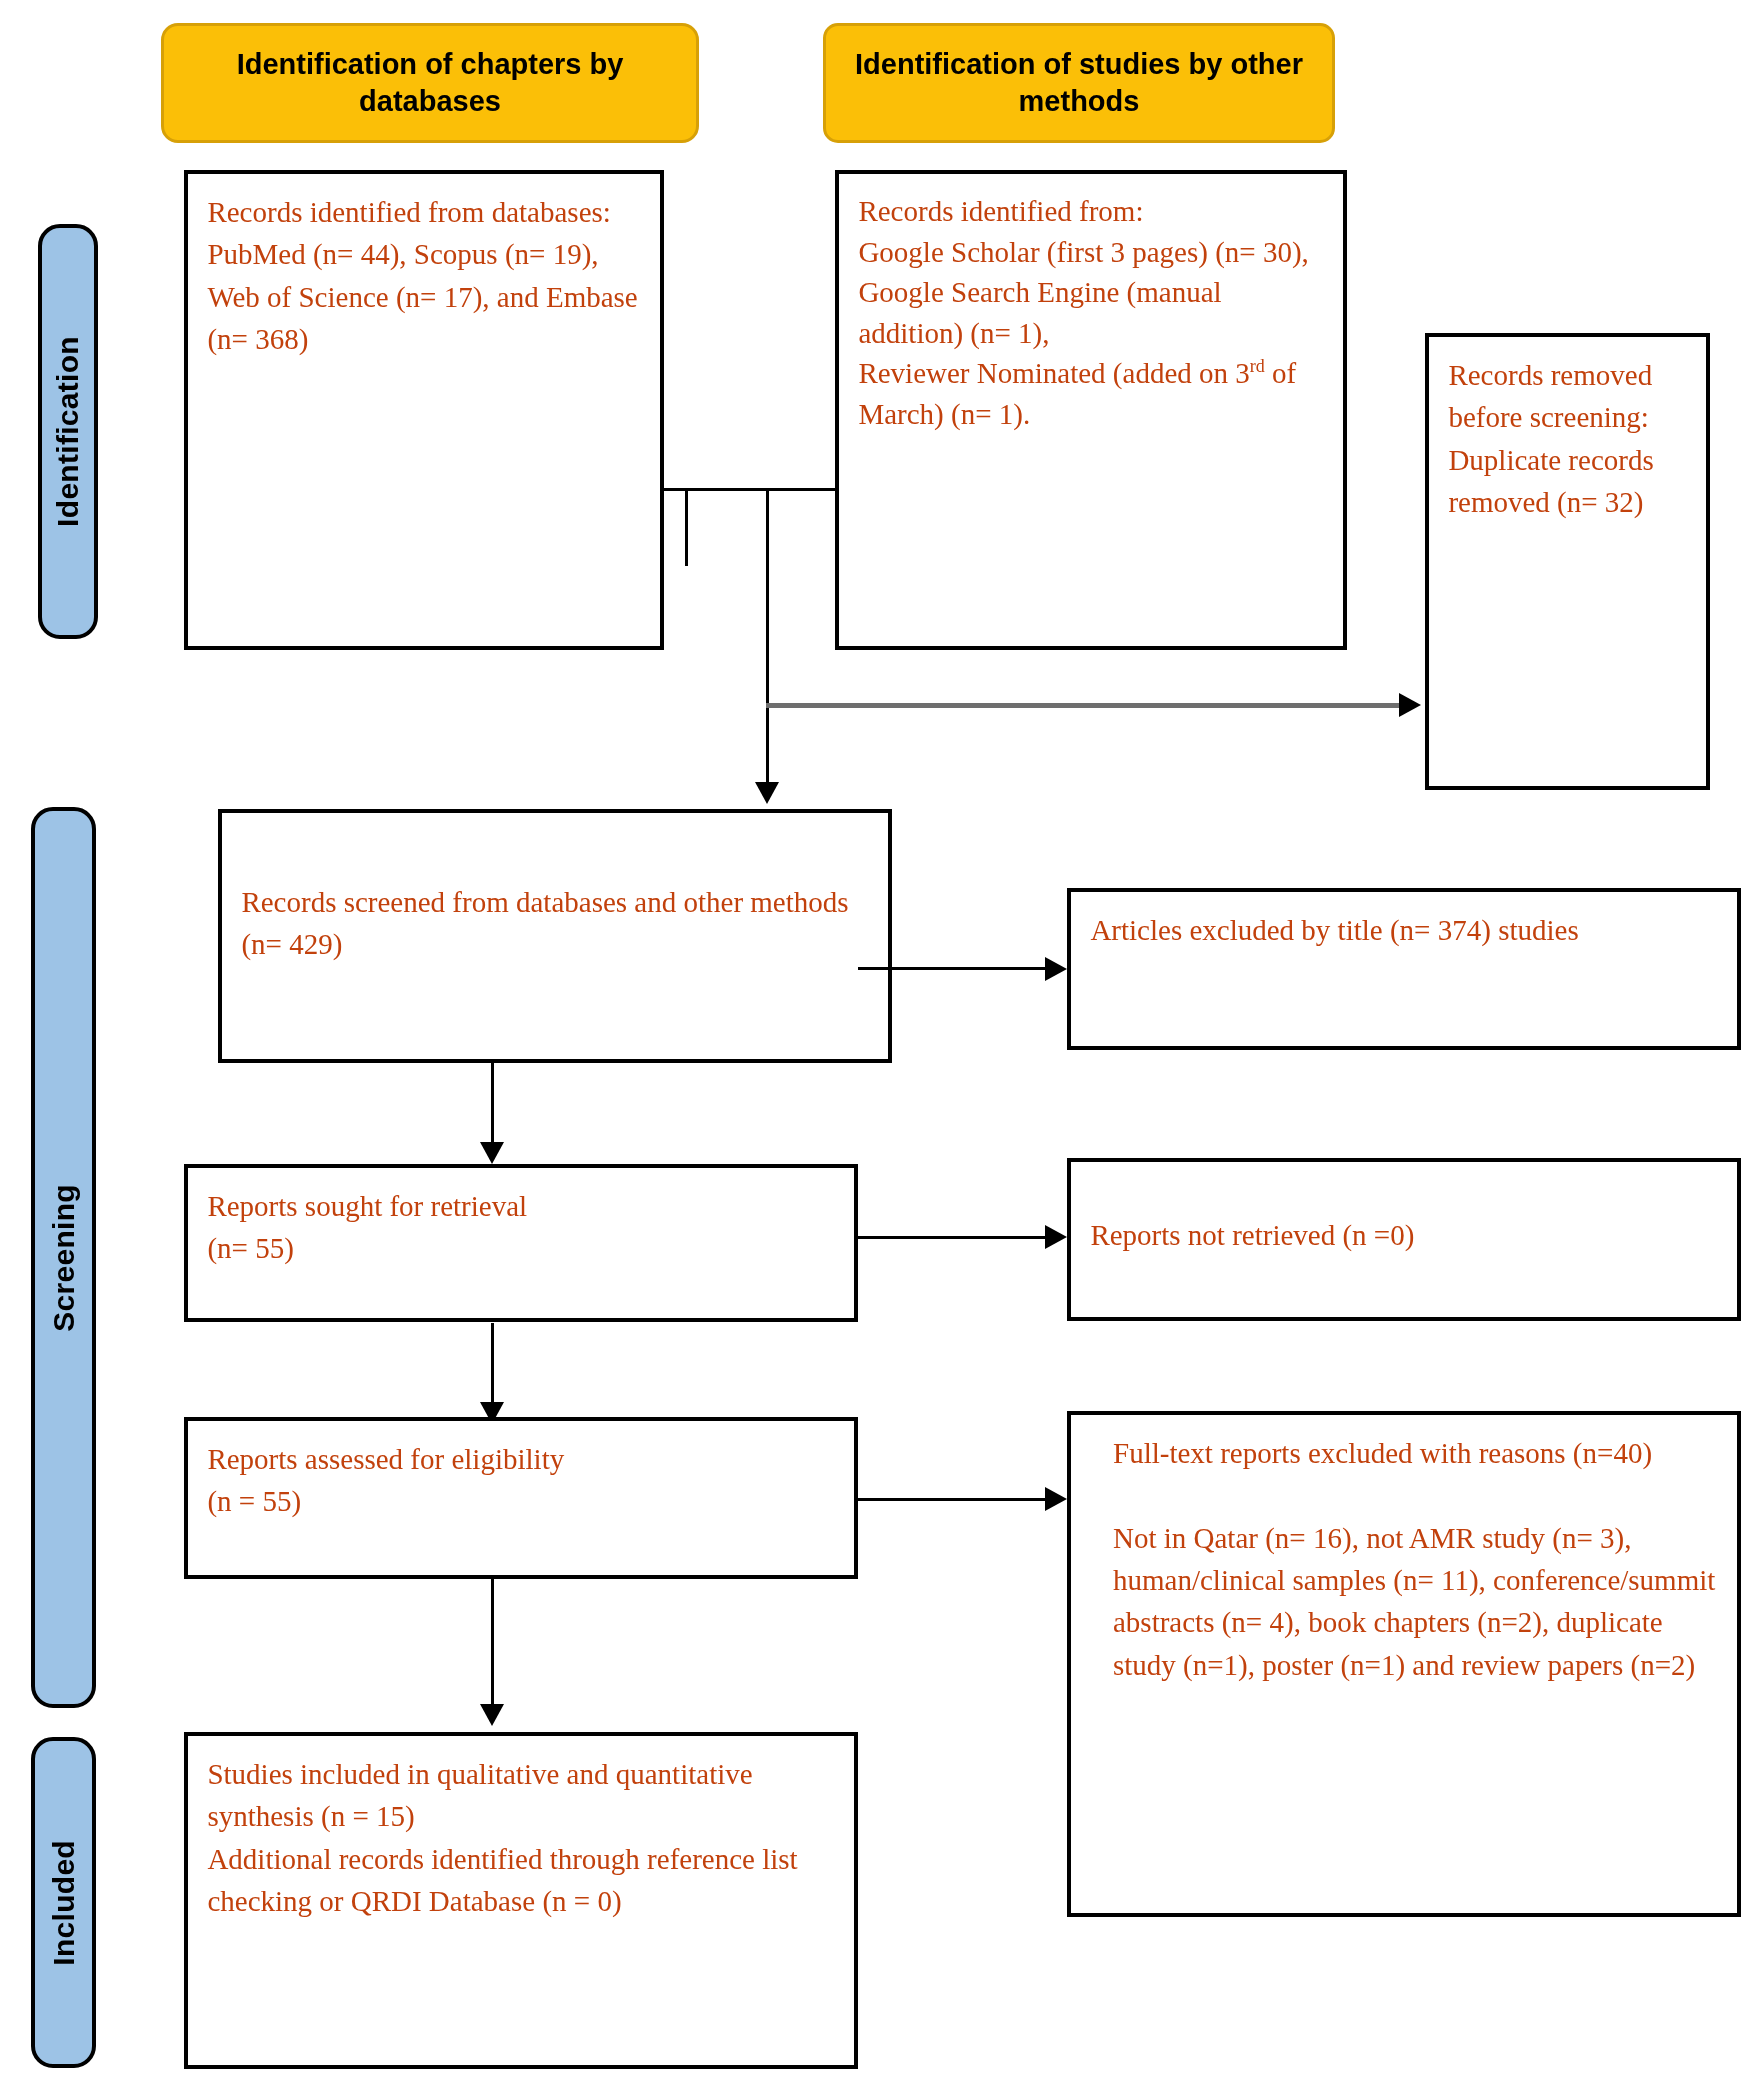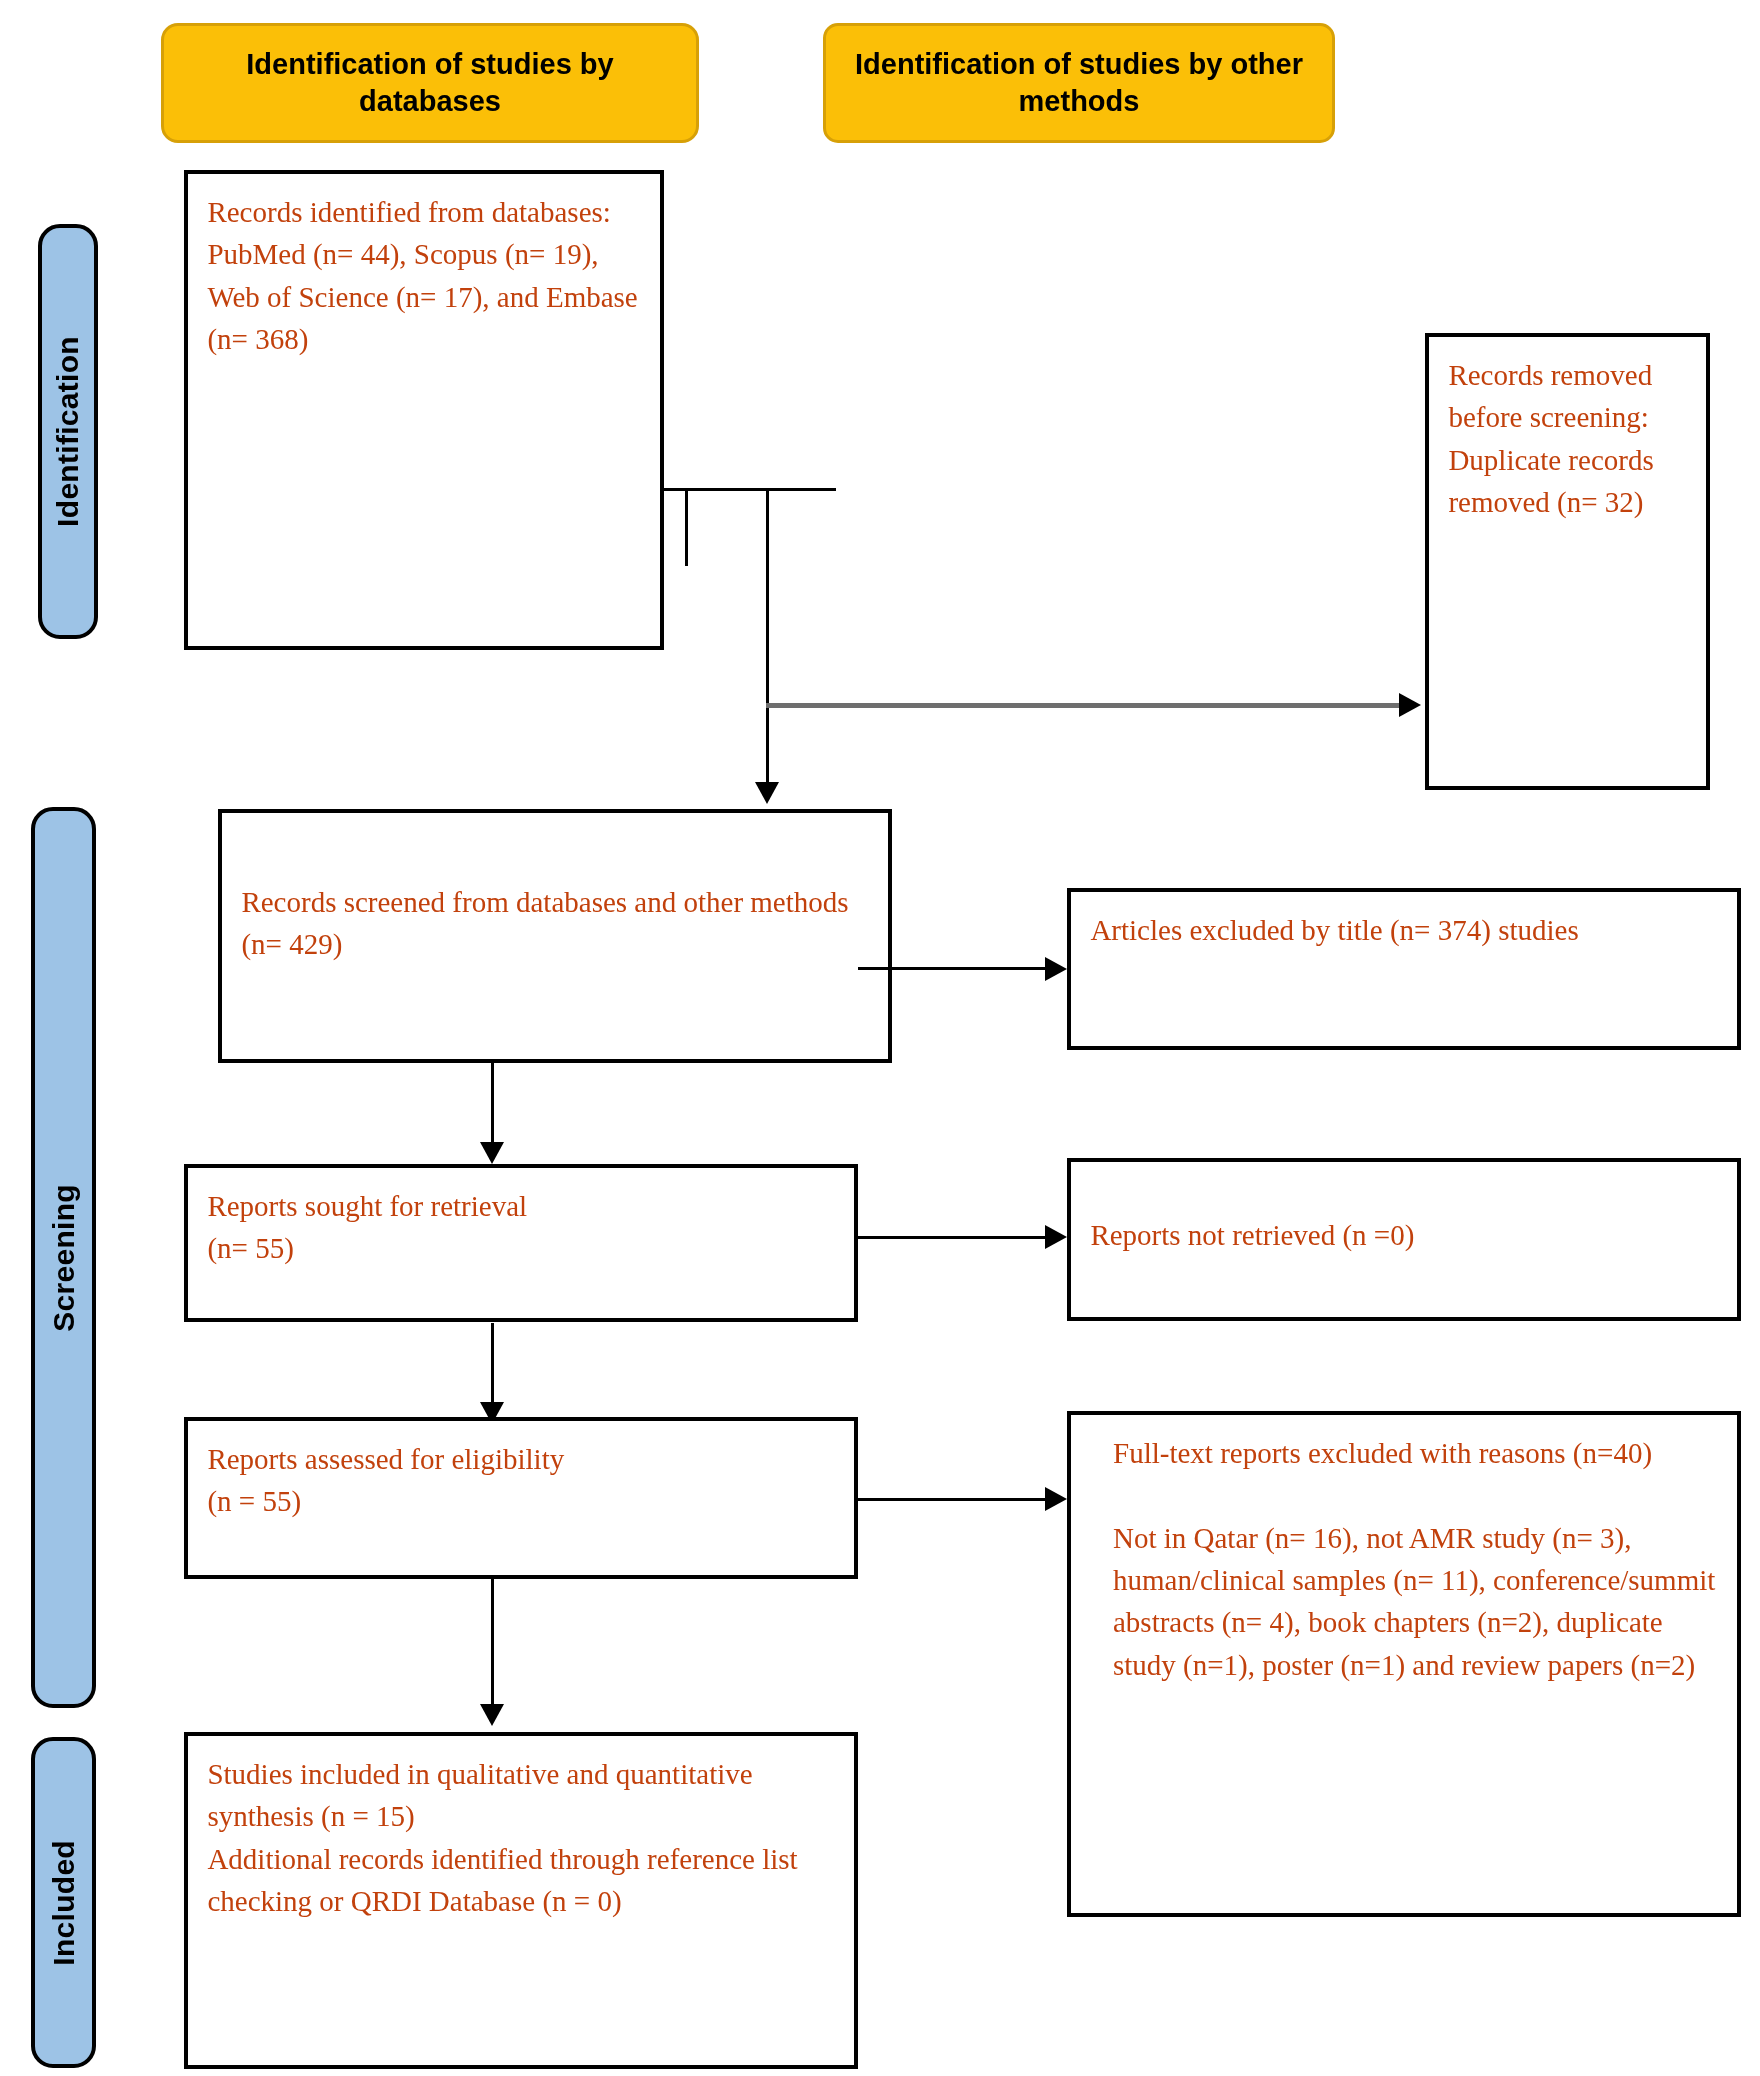--- a/index.html
+++ b/index.html
@@ -128,31 +128,36 @@
 
   <div class="stage-banner" style="left:31px; top:807px; width:65px; height:901px;">
     <span class="stage-label">Screening</span>
   </div>
 
   <div class="stage-banner" style="left:31px; top:1737px; width:65px; height:331px;">
     <span class="stage-label">Included</span>
   </div>
 
   <div class="header-box" style="left:161px; top:23px; width:538px; height:120px;">
-    <span class="header-label">Identification of studies by databases</span>
+    <span class="header-label">Identification of chapters by databases</span>
   </div>
 
   <div class="header-box" style="left:823px; top:23px; width:512px; height:120px;border-radius:15px;">
     <span class="header-label">Identification of studies by other methods</span>
   </div>
 
   <div class="node-box" style="left:184px; top:170px; width:480px; height:480px;">
     <div class="node-text">Records identified from databases: PubMed (n= 44), Scopus (n= 19), Web of Science (n= 17), and Embase (n= 368)</div>
   </div>
 
+  <div class="node-box tight" style="left:835px; top:170px; width:512px; height:480px;">
+    <div class="node-text"><span>Records identified from:
+Google Scholar (first 3 pages) (n= 30), Google Search Engine (manual addition) (n= 1),
+Reviewer Nominated (added on 3</span><span class="sup">rd</span><span> of March) (n= 1).</span></div>
+  </div>
 
   <div class="node-box" style="left:1425px; top:333px; width:285px; height:457px;">
     <div class="node-text">Records removed before screening: Duplicate records removed (n= 32)</div>
   </div>
 
   <div class="line-h" style="left:661px; top:488px; width:175px;"></div>
 
   <div class="line-v" style="left:685px; top:488px; height:78px;"></div>
 
   <div class="line-v" style="left:766px; top:488px; height:300px;"></div>

